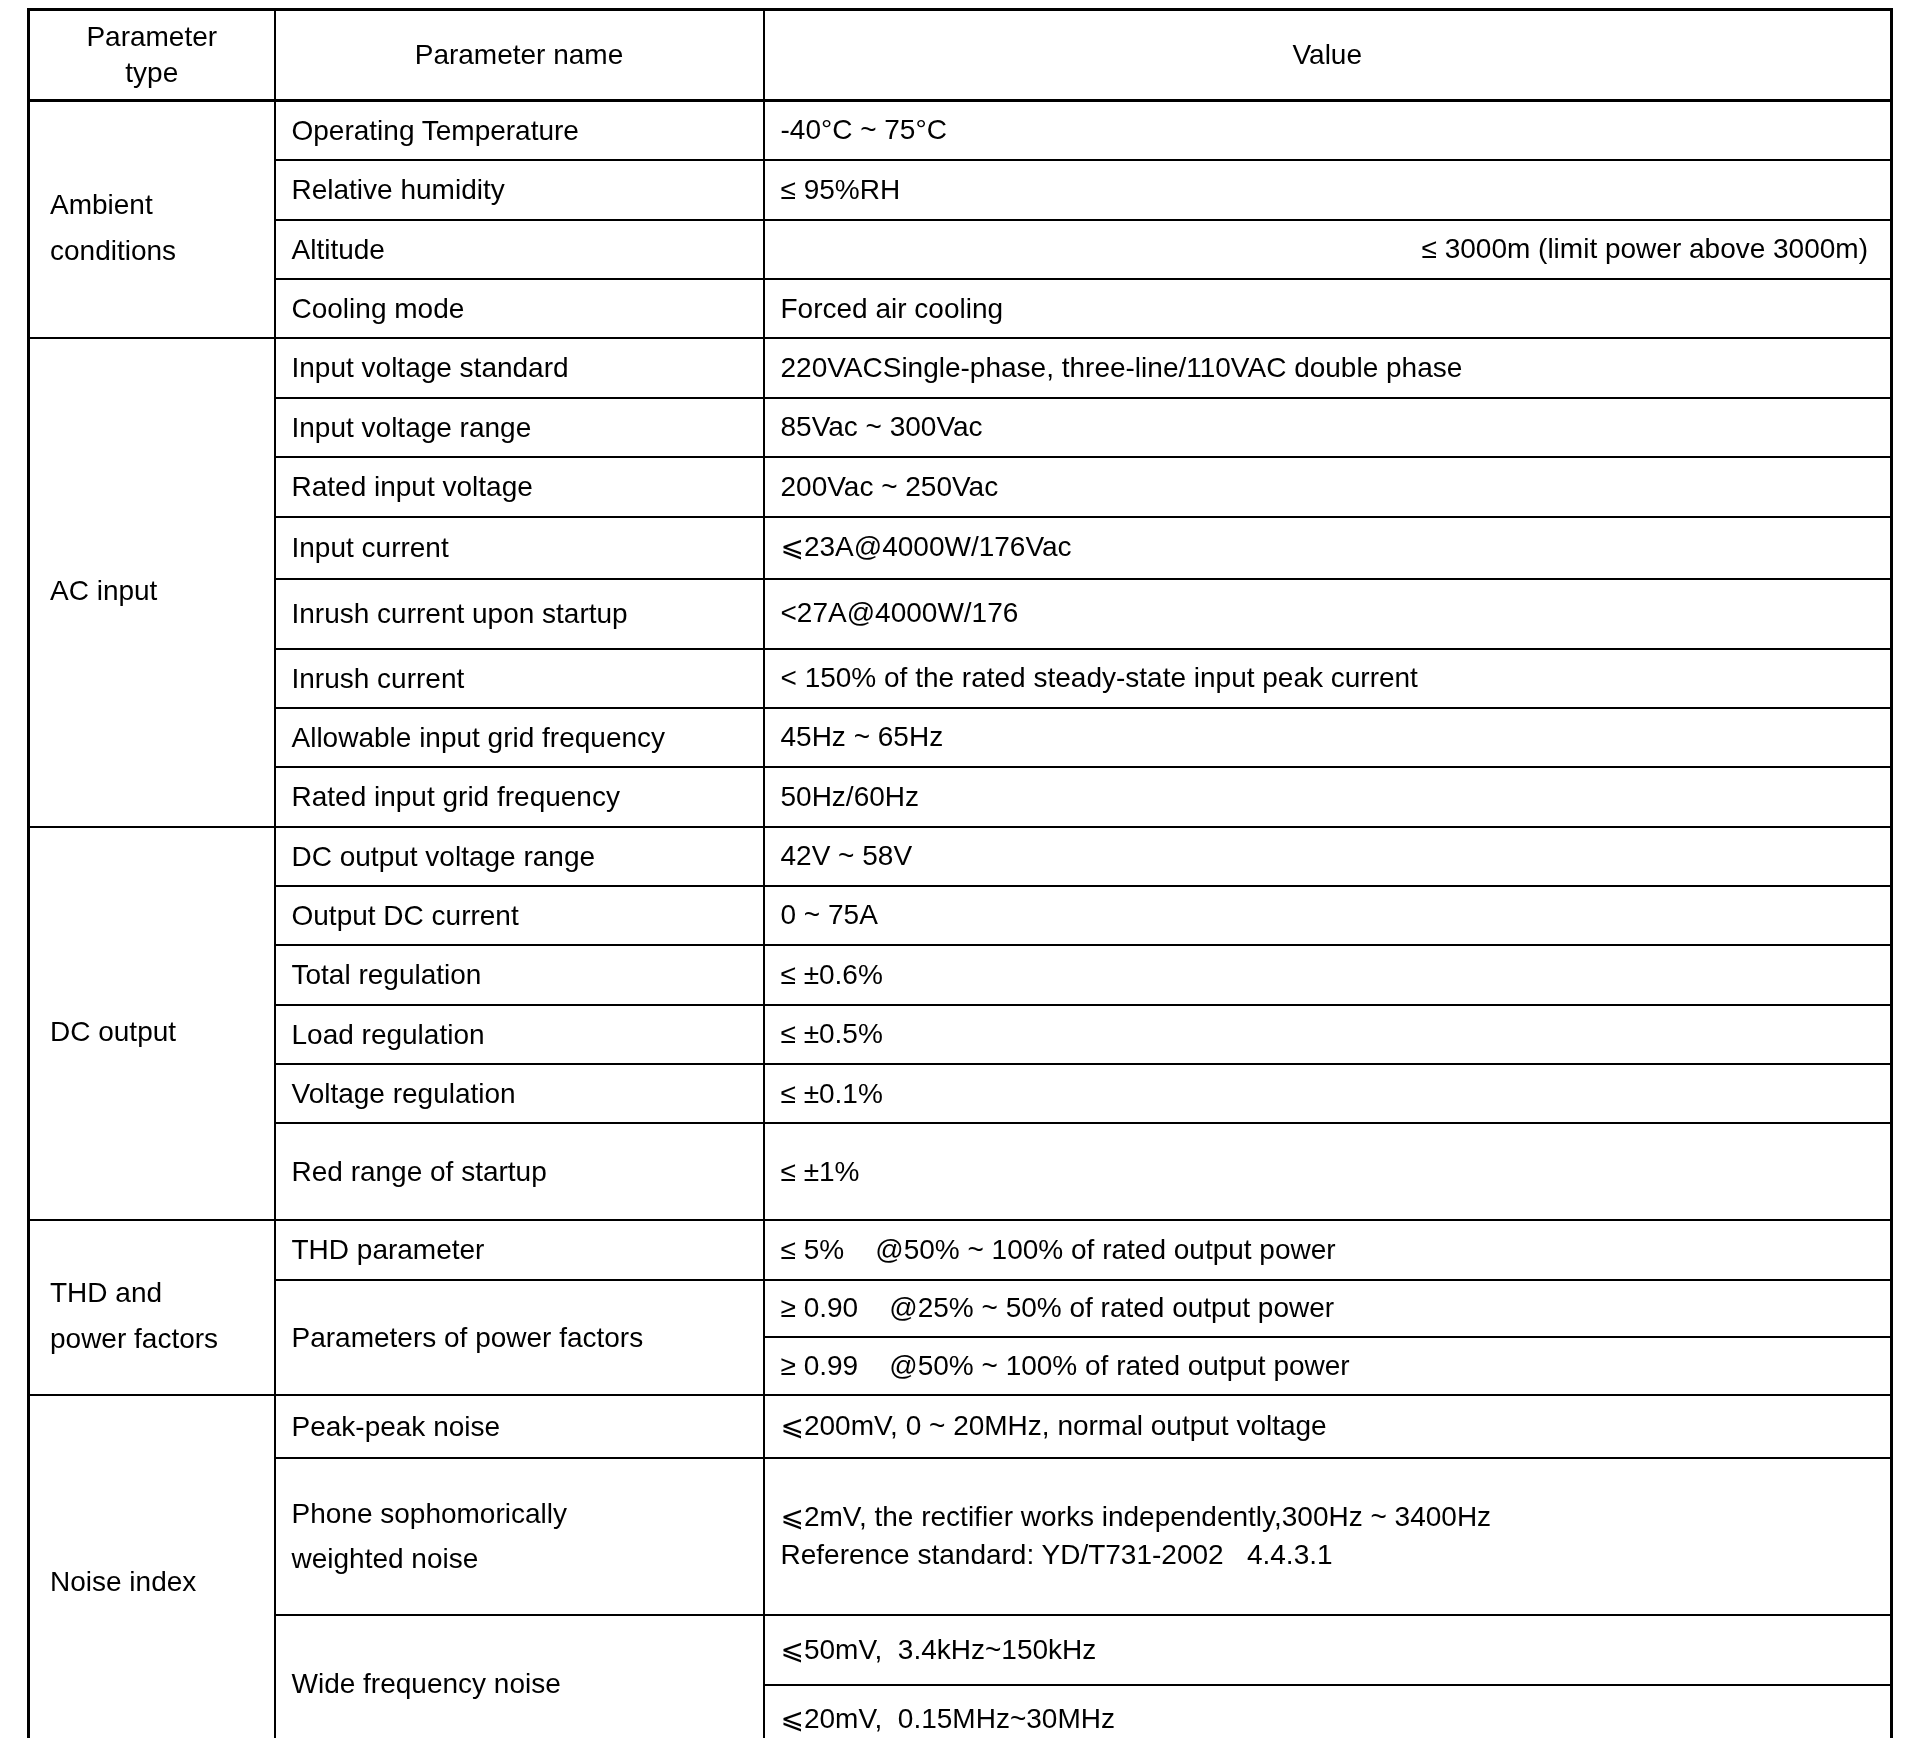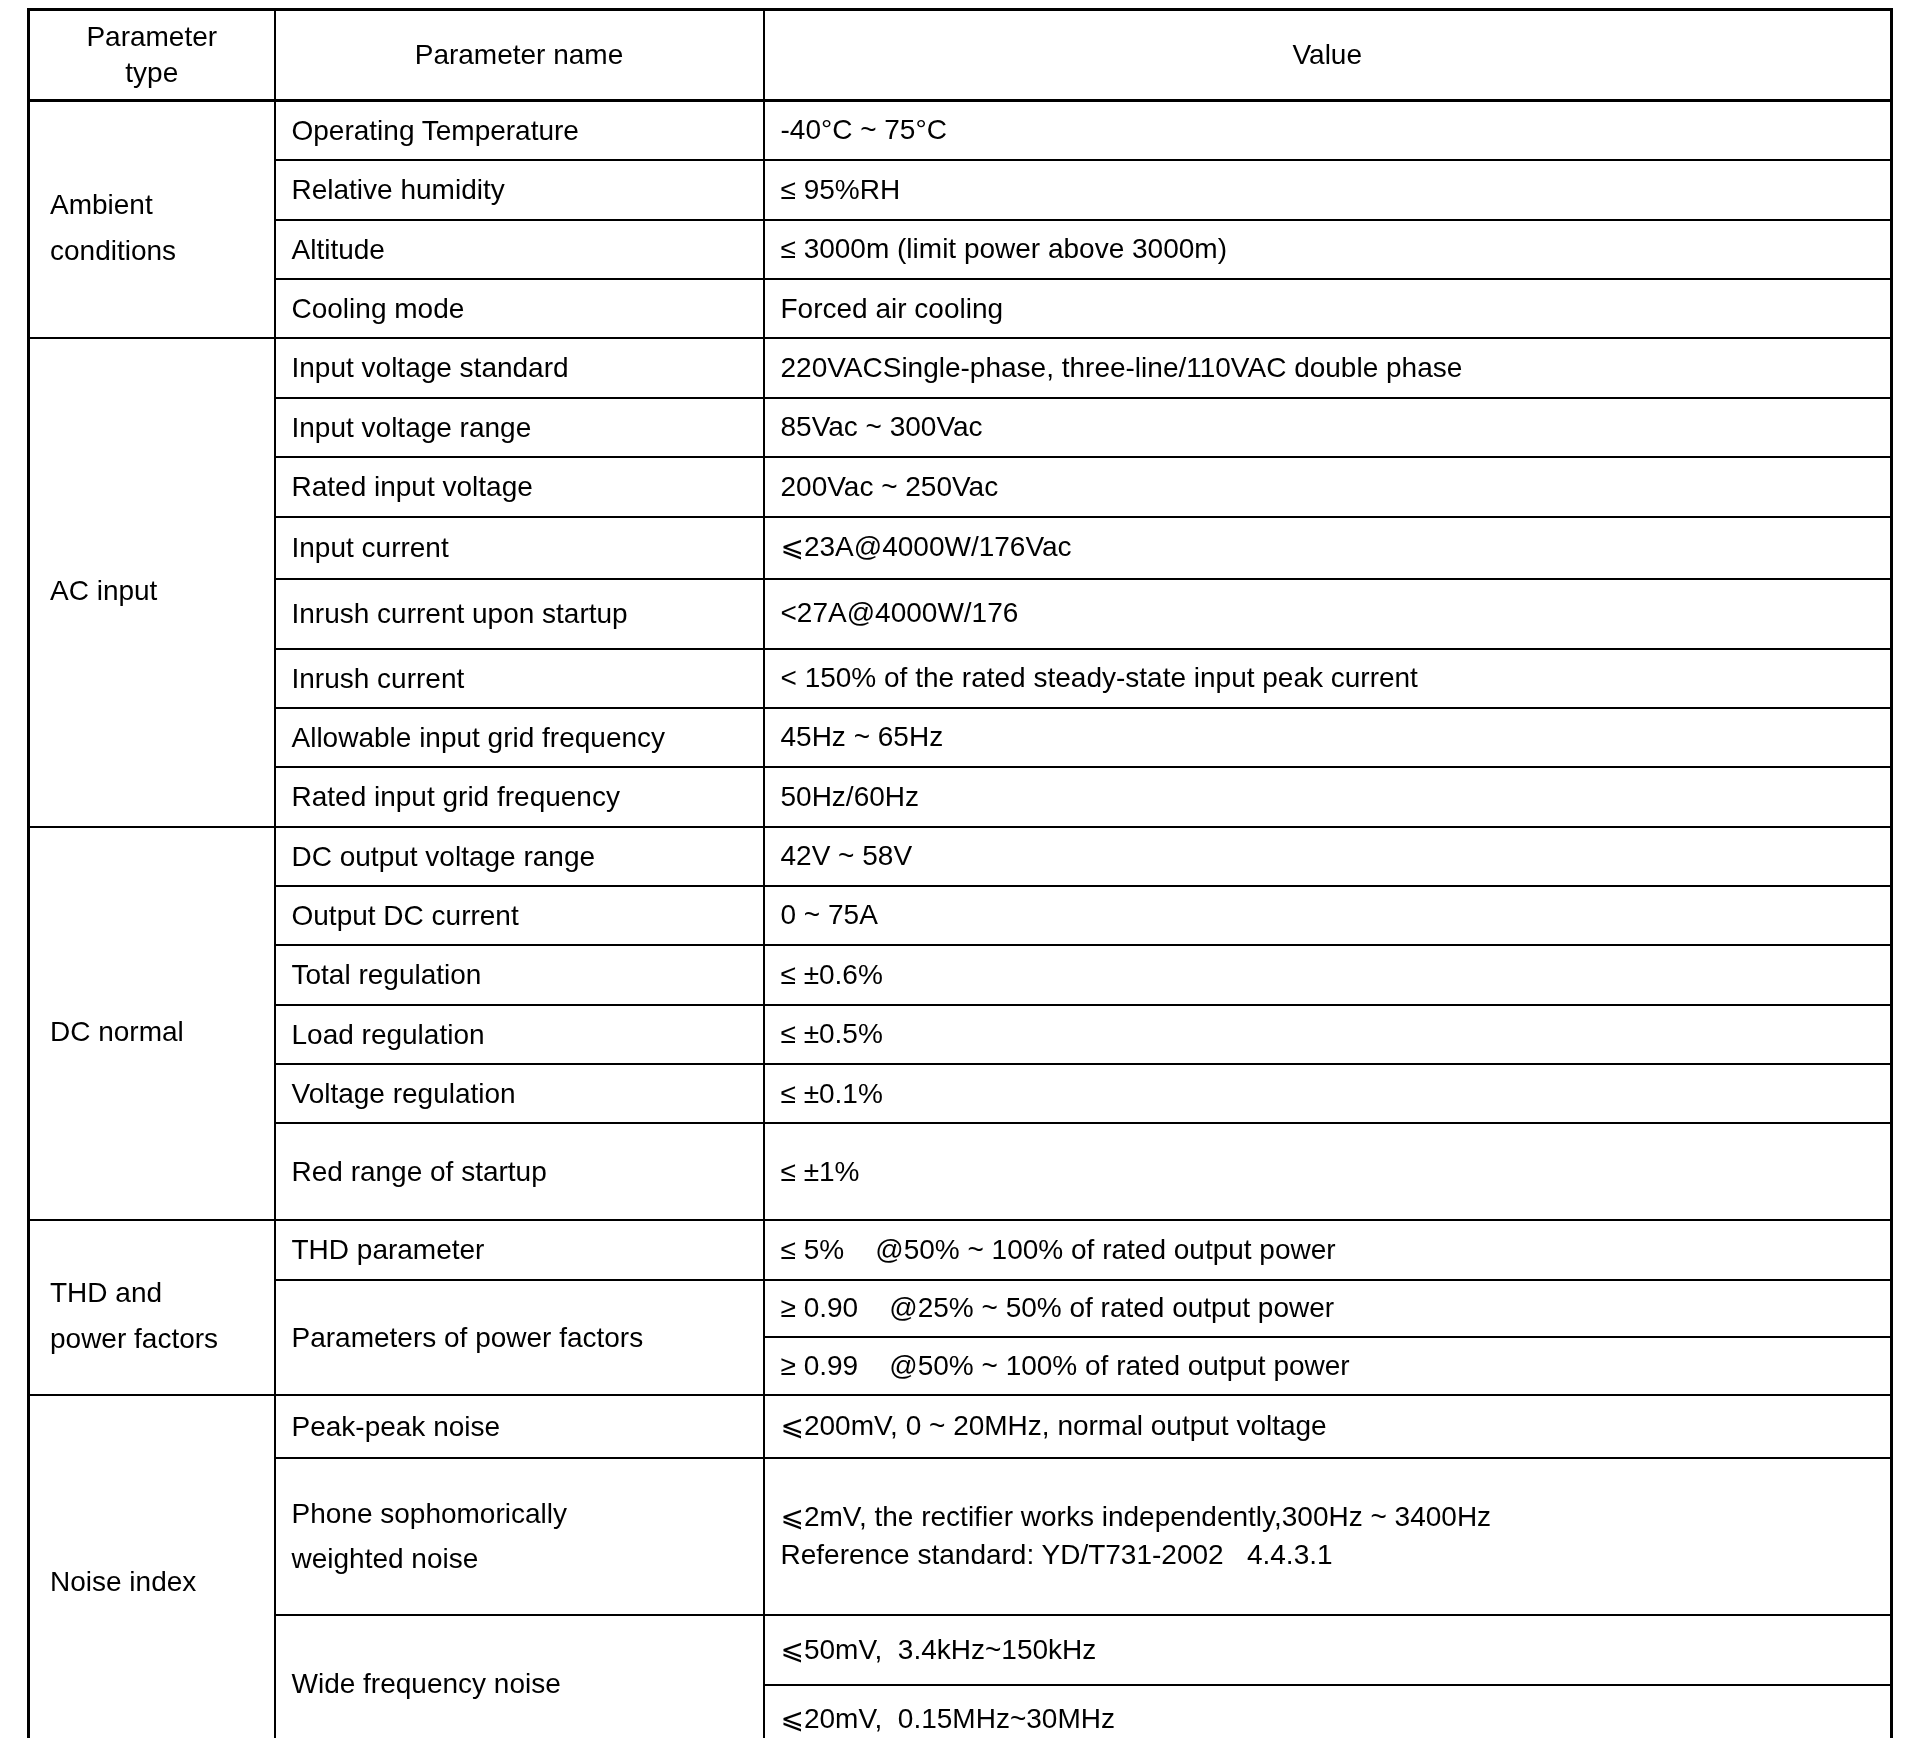--- a/index.html
+++ b/index.html
@@ -94,21 +94,21 @@
           </td>
         </tr>
         <tr>
           <td class="pname" rowspan="1">Relative humidity</td>
           <td class="pvalue" style="height: 47px;">
             <div class="cell-line">≤ 95%RH</div>
           </td>
         </tr>
         <tr>
           <td class="pname" rowspan="1">Altitude</td>
-          <td class="pvalue" style="height: 47px;">
+          <td class="pvalue" style="height: 47px; text-align: right;">
             <div class="cell-line">≤ 3000m (limit power above 3000m)</div>
           </td>
         </tr>
         <tr>
           <td class="pname" rowspan="1">Cooling mode</td>
           <td class="pvalue" style="height: 47px; border-radius: 28px;">
             <div class="cell-line">Forced air cooling</div>
           </td>
         </tr>
         <tr class="group-start">
@@ -154,21 +154,21 @@
             <div class="cell-line">45Hz ~ 65Hz</div>
           </td>
         </tr>
         <tr>
           <td class="pname" rowspan="1">Rated input grid frequency</td>
           <td class="pvalue" style="height: 48px;">
             <div class="cell-line">50Hz/60Hz</div>
           </td>
         </tr>
         <tr class="group-start">
-          <td class="type" rowspan="6">DC normal</td>
+          <td class="type" rowspan="6">DC output</td>
           <td class="pname" rowspan="1">DC output voltage range</td>
           <td class="pvalue" style="height: 47px;">
             <div class="cell-line">42V ~ 58V</div>
           </td>
         </tr>
         <tr>
           <td class="pname" rowspan="1">Output DC current</td>
           <td class="pvalue" style="height: 47px;">
             <div class="cell-line">0 ~ 75A</div>
           </td>

